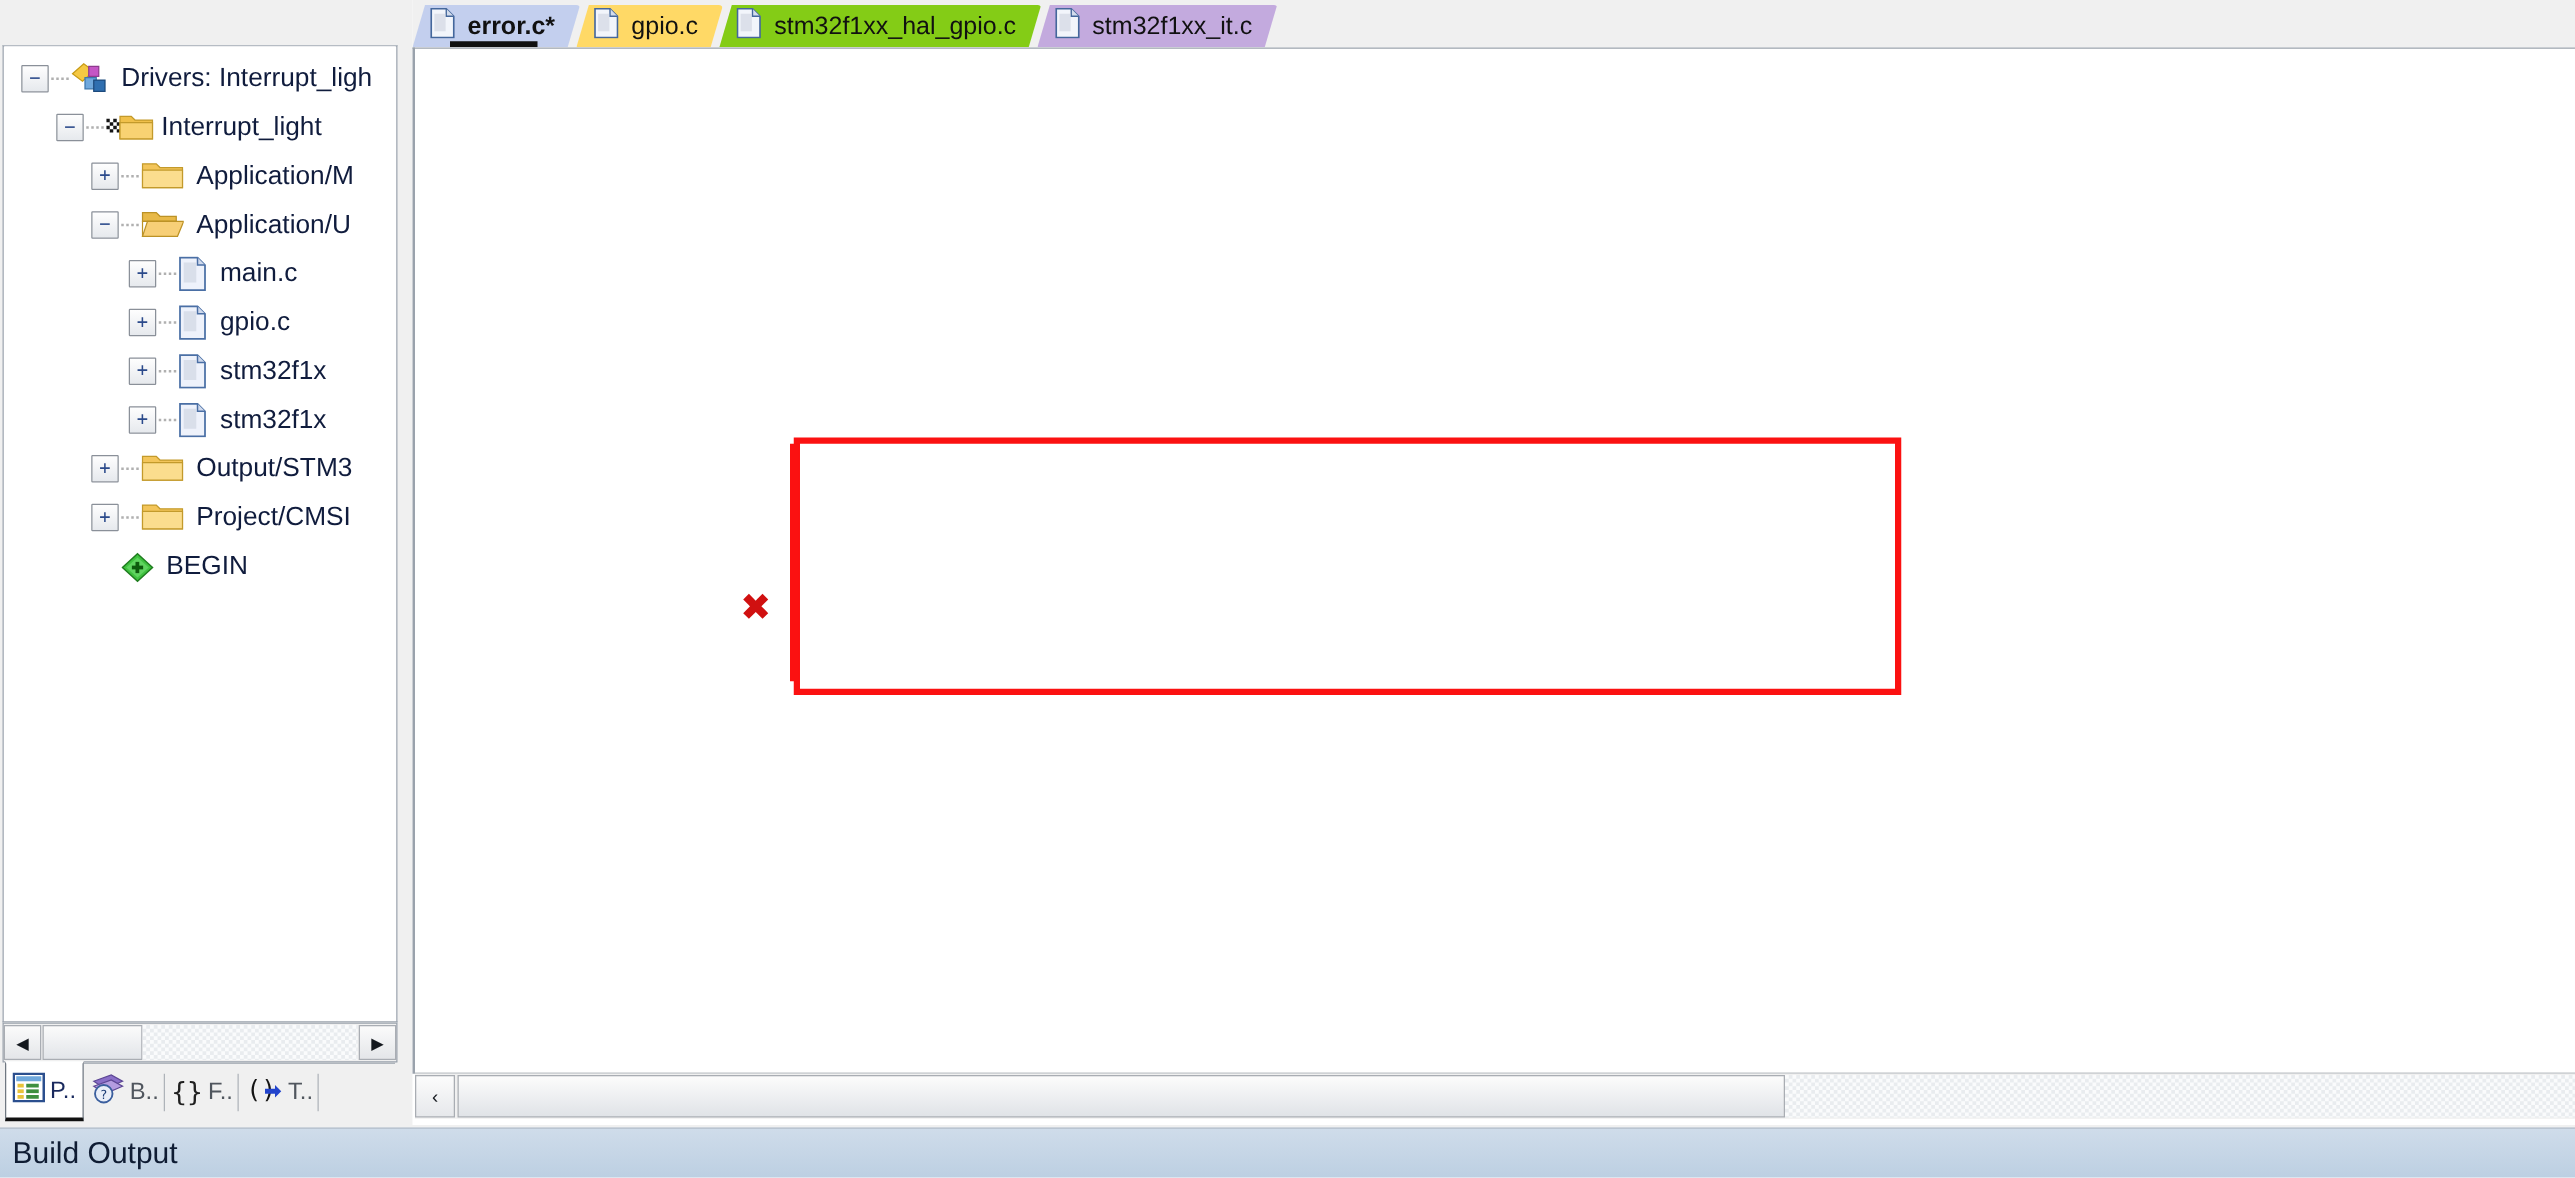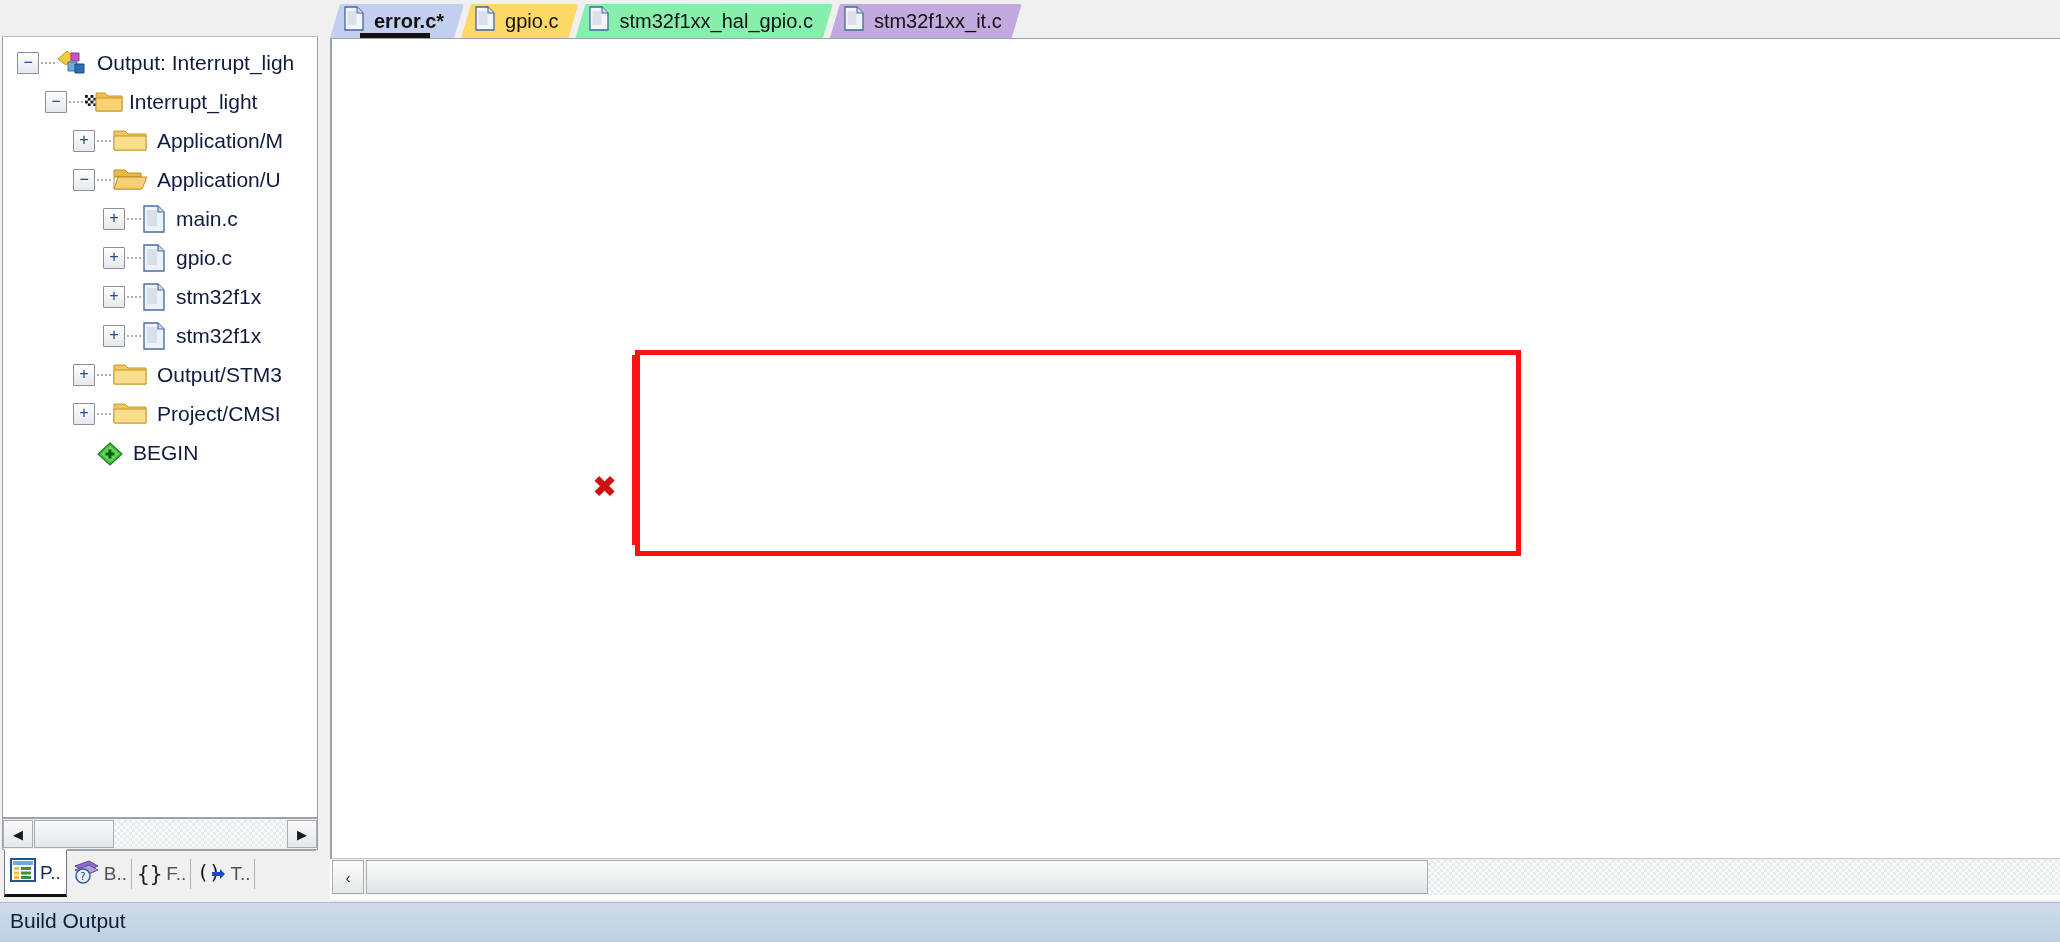--- a/index.html
+++ b/index.html
@@ -309,21 +309,21 @@
 
   
   #build-output {
     position: absolute; left: 0; top: 902px;
     width: 2060px; height: 40px;
     background: linear-gradient(to bottom,#cfdcea 0%, #bccfe2 100%);
     border-top: 1px solid #a9b8c8;
   }
   #build-output-title {
     position: absolute; left: 10px; top: 6px;
-    font-size: 21px; color: #0f1c33;
+    font-size: 24px; color: #0f1c33;
   }
 </style>
 </head>
 <body>
 
 <div id="app">
 
   <div id="project-panel">
 
 
@@ -334,21 +334,21 @@
           <span class="expander">−</span>
           <span class="dots"></span>
           <span class="ico ico-proj">
             <svg width="30" height="26" viewBox="0 0 30 26">
               <polygon points="1,9 10,1 18,7 9,15" fill="#f5c842" stroke="#c79b16" stroke-width="1"></polygon>
               <polygon points="14,3 22,3 22,11 14,11" fill="#c555c5" stroke="#8e3a8e" stroke-width="1"></polygon>
               <polygon points="11,12 20,12 20,21 11,21" fill="#6fa8dc" stroke="#3b76ac" stroke-width="1"></polygon>
               <polygon points="18,14 27,14 27,23 18,23" fill="#2f6fb0" stroke="#1c4a7c" stroke-width="1"></polygon>
             </svg>
           </span>
-          <span class="lbl">Output: Interrupt_ligh</span>
+          <span class="lbl">Drivers: Interrupt_ligh</span>
         </div>
 
         <div class="tree-row" style="padding-left:42px;">
           <span class="expander">−</span>
           <span class="dots"></span>
           <span class="ico ico-folder">
             <svg width="38" height="26" viewBox="0 0 38 26">
               <rect x="0" y="6" width="11" height="11" fill="#ffffff"></rect>
               <g>
                 <rect x="0" y="6" width="2.8" height="2.8" fill="#141414"></rect>
@@ -544,21 +544,21 @@
           <span>error.c*</span>
         </div>
         <div class="etab" style="background: rgb(255, 217, 102); color: rgb(17, 17, 17);">
           <span class="tabfile"><svg width="20" height="25" viewBox="0 0 20 25">
               <path d="M1 1 h12 l6 6 v17 h-18 z" fill="#f2f5fb" stroke="#44679c" stroke-width="1.3"></path>
               <path d="M13 1 v6 h6" fill="#d3dcec" stroke="#44679c" stroke-width="1.1"></path>
               <rect x="3.5" y="5" width="9" height="14" fill="#c5ccda" opacity="0.5"></rect>
             </svg></span>
           <span>gpio.c</span>
         </div>
-        <div class="etab" style="background: #86efac; color: rgb(17, 17, 17); justify-content: space-between;">
+        <div class="etab" style="background: #84cc16; color: rgb(17, 17, 17); justify-content: space-between;">
           <span class="tabfile"><svg width="20" height="25" viewBox="0 0 20 25">
               <path d="M1 1 h12 l6 6 v17 h-18 z" fill="#f2f5fb" stroke="#44679c" stroke-width="1.3"></path>
               <path d="M13 1 v6 h6" fill="#d3dcec" stroke="#44679c" stroke-width="1.1"></path>
               <rect x="3.5" y="5" width="9" height="14" fill="#c5ccda" opacity="0.5"></rect>
             </svg></span>
           <span>stm32f1xx_hal_gpio.c</span>
         </div>
         <div class="etab" style="background: rgb(195, 170, 222); color: rgb(17, 17, 17); margin-top: 24px;">
           <span class="tabfile"><svg width="20" height="25" viewBox="0 0 20 25">
               <path d="M1 1 h12 l6 6 v17 h-18 z" fill="#f2f5fb" stroke="#44679c" stroke-width="1.3"></path>

